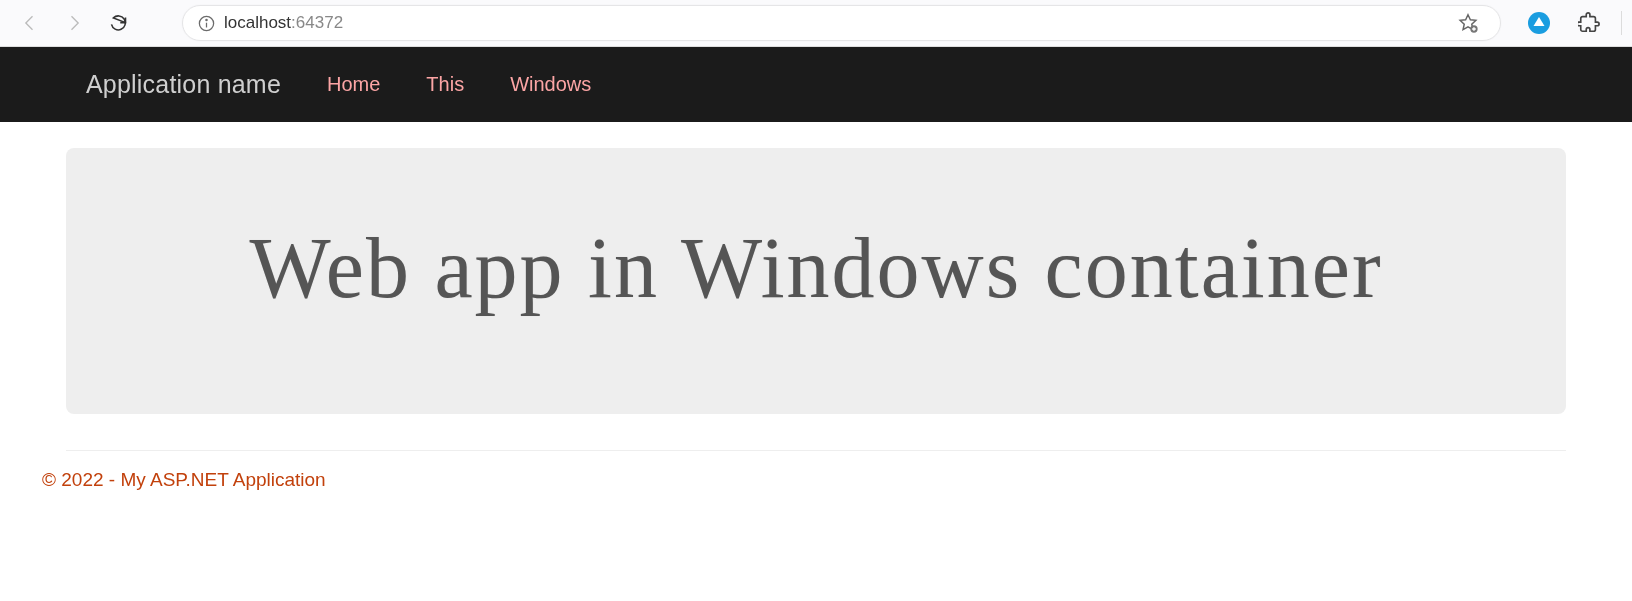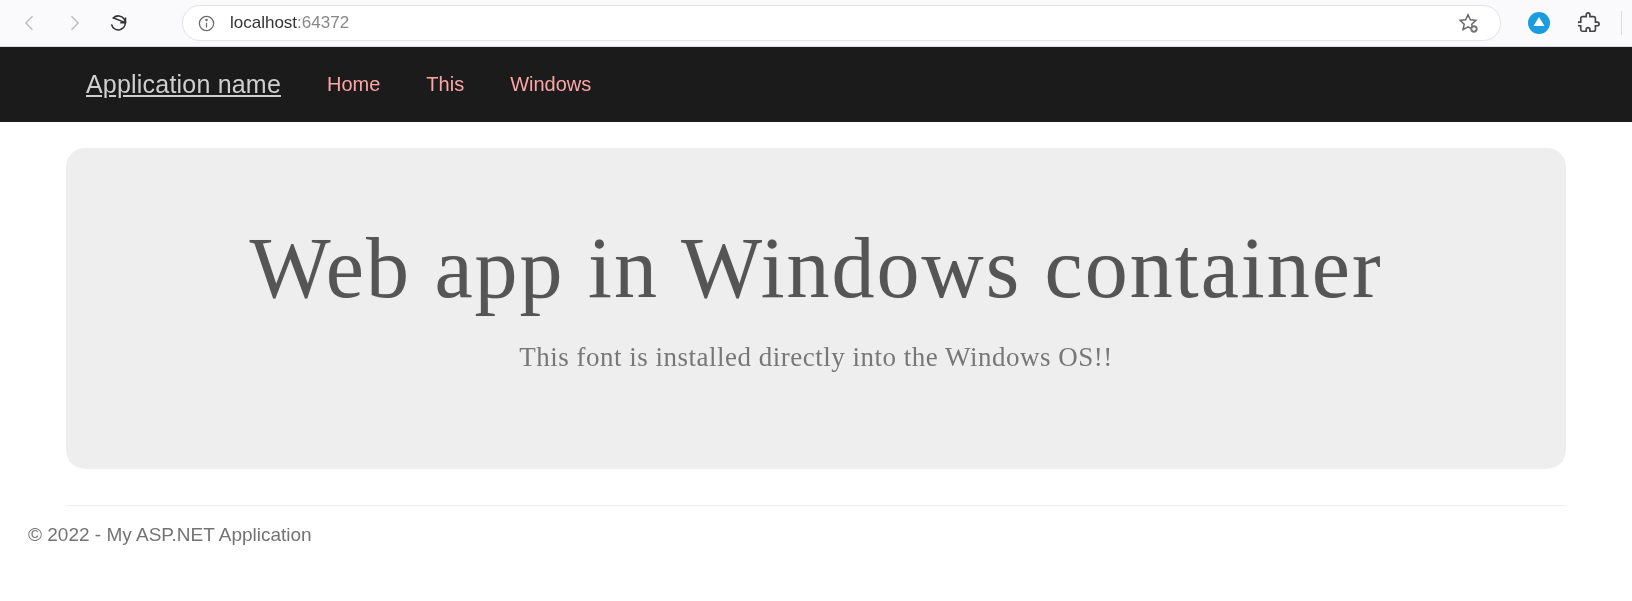--- a/index.html
+++ b/index.html
@@ -34,21 +34,21 @@
       flex: 1;
       height: 36px;
       margin-left: 40px;
       margin-right: 6px;
       background: #fff;
       border: 1px solid #e5e5e7;
       border-radius: 18px;
       display: flex;
       align-items: center;
       padding: 0 14px;
-      gap: 14px;
+      gap: 8px;
       box-shadow: 0 0 0 1px rgba(0,0,0,0.01);
     }
     .info-icon {
       color: #6b6b6b;
       display: flex;
       align-items: center;
     }
     .url-text {
       font-size: 17px;
       color: #333;
@@ -80,33 +80,32 @@
       height: 75px;
       display: flex;
       align-items: center;
       padding: 0 86px;
       gap: 36px;
     }
     .brand {
       color: #cfcfcf;
       font-size: 25px;
       letter-spacing: 0.2px;
-      text-decoration: underline;
     }
     .nav-link {
       color: #fca5a5;
       font-size: 20px;
       margin-left: 10px;
     }
     
     .container { padding: 0 66px; }
     .jumbotron {
       background: #eeeeee;
       margin-top: 26px;
-      border-radius: 19px;
+      border-radius: 8px;
       text-align: center;
       padding: 70px 40px 96px 40px;
     }
     .hero-title {
       font-family: Georgia, "Times New Roman", serif;
       font-size: 86px;
       color: #555;
       font-weight: normal;
       letter-spacing: 2px;
       text-shadow: 0 0 1px rgba(0,0,0,0.15);
@@ -118,23 +117,23 @@
       color: #777;
       letter-spacing: 0.5px;
     }
     
     .footer-hr {
       margin: 36px 66px 18px 66px;
       border: none;
       border-top: 1px solid #eee;
     }
     .footer-text {
-      padding: 0 28px;
+      padding: 0 42px;
       font-size: 19px;
-      color: #737373;
+      color: #c2410c;
     }
   </style>
 </head>
 <body>
 
 <div class="browser-bar">
   <div class="nav-btn disabled">
     <svg width="20" height="20" viewBox="0 0 24 24" fill="none" stroke="currentColor" stroke-width="1.6">
         <path d="M15 4 L7 12 L15 20"></path>
       </svg>
@@ -191,18 +190,17 @@
 <div class="site-navbar">
   <a class="brand">Application name</a>
   <a class="nav-link">Home</a>
   <a class="nav-link">This</a>
   <a class="nav-link">Windows</a>
 </div>
 
 <div class="container">
   <div class="jumbotron">
     <h1 class="hero-title">Web app in Windows container</h1>
-    <p class="hero-sub">This font is installed directly into the Windows OS!!</p>
   </div>
 </div>
 
 <hr class="footer-hr">
 <p class="footer-text">© 2022 - My ASP.NET Application</p>
 
 </body></html>

